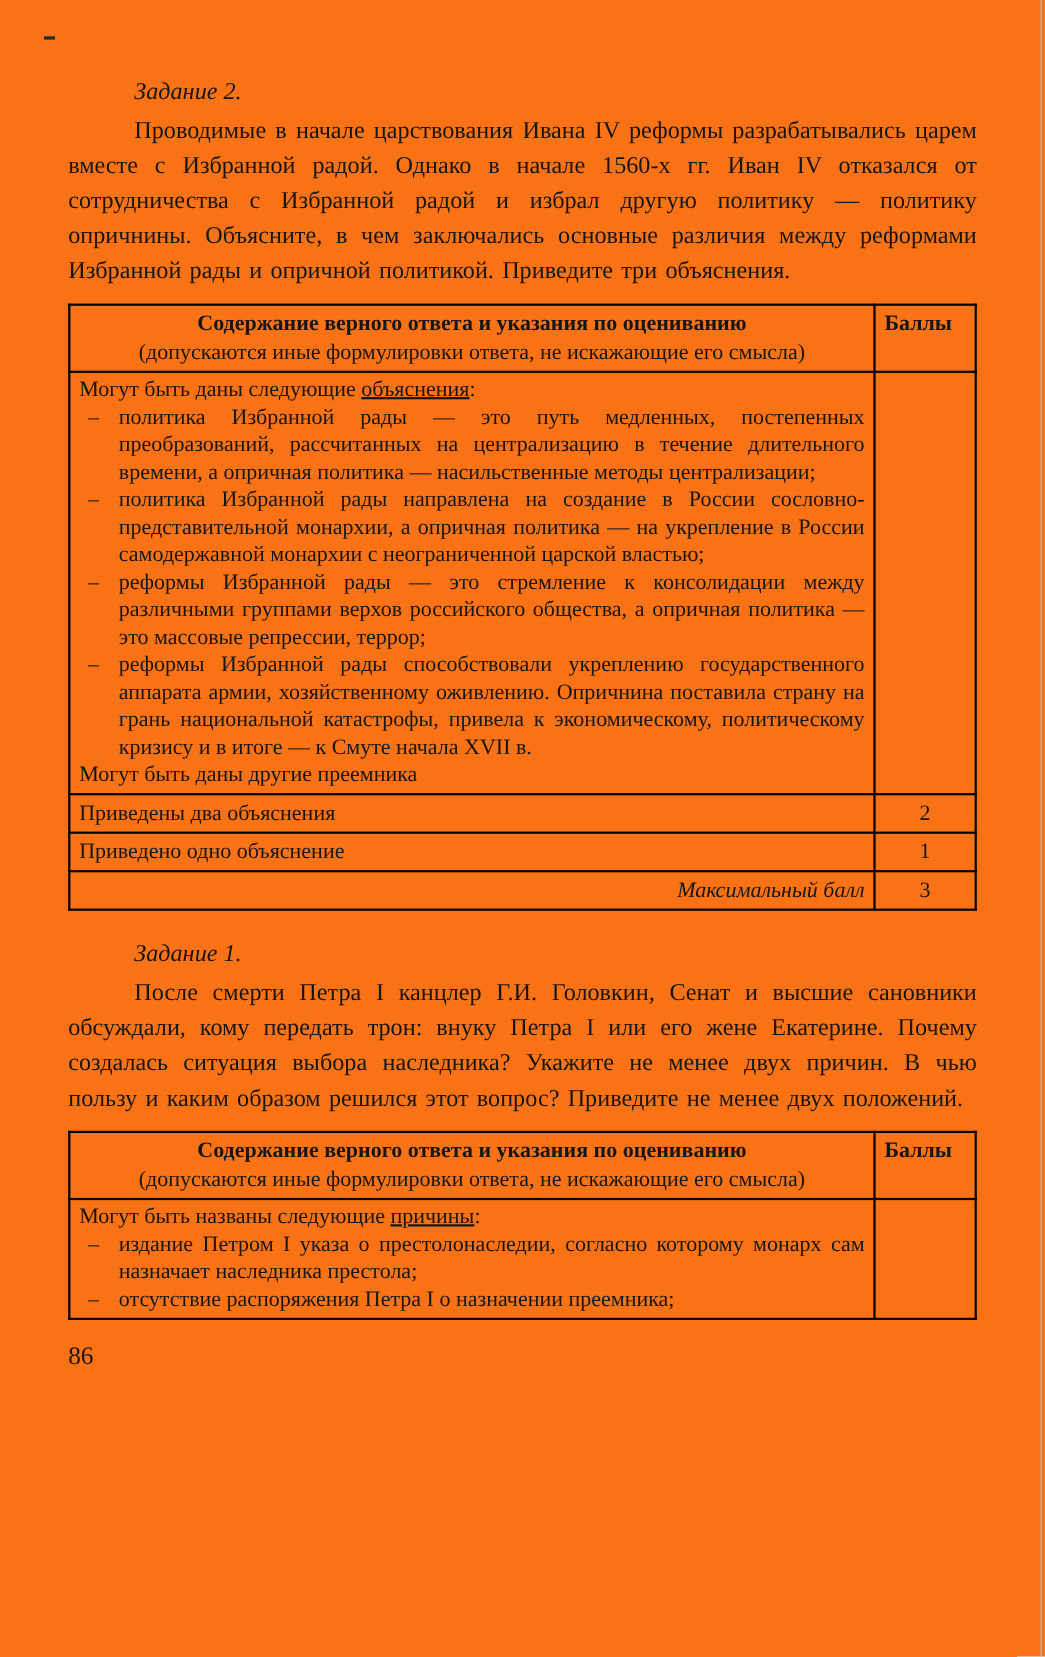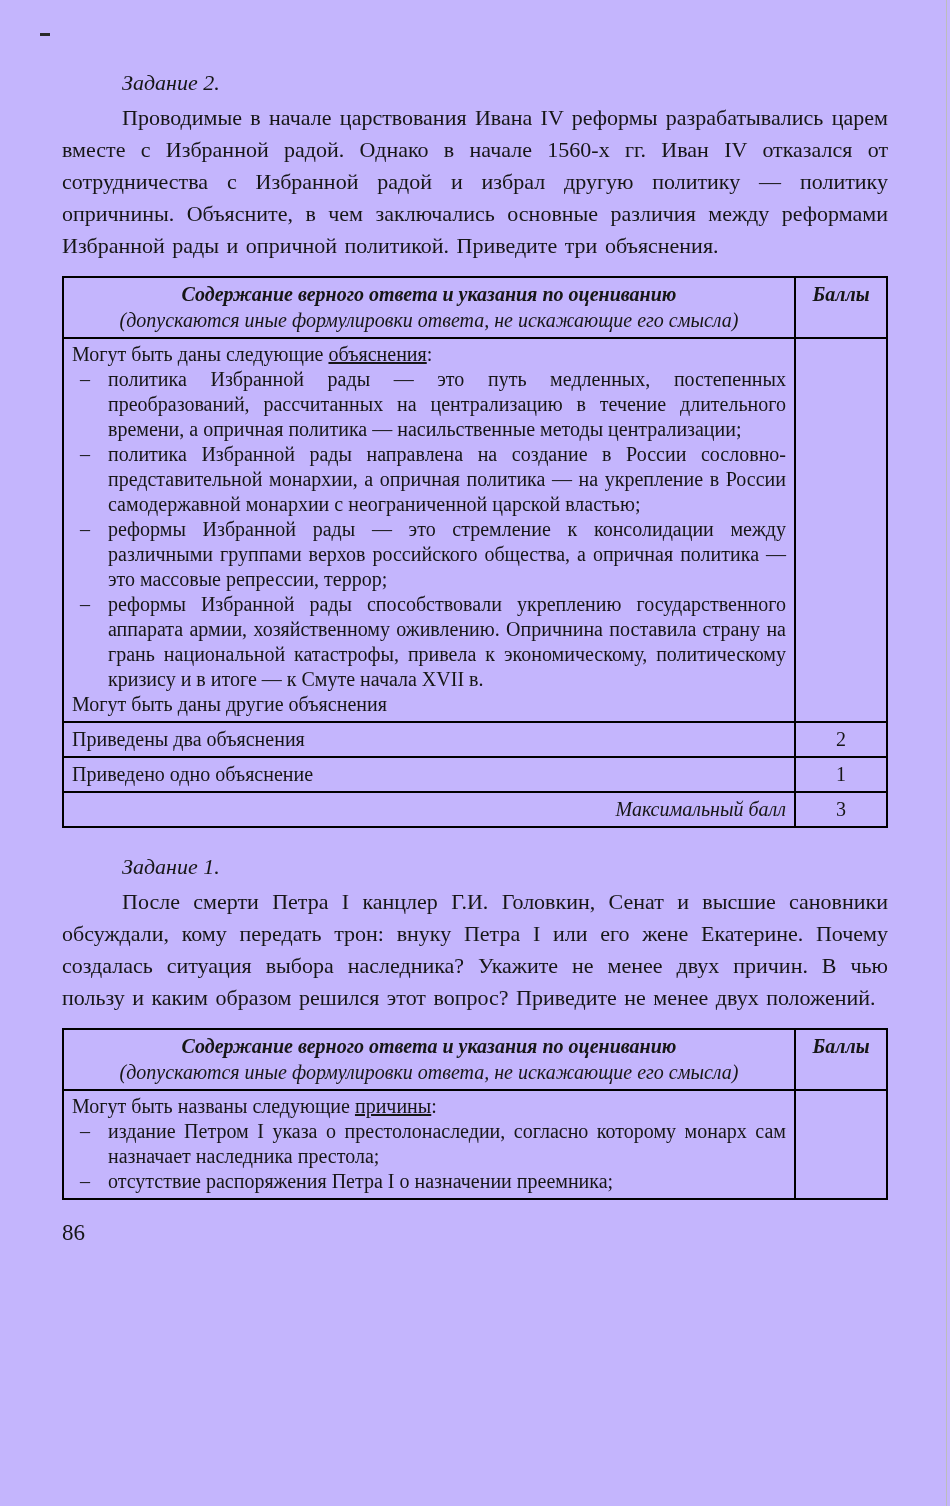--- a/index.html
+++ b/index.html
@@ -4,21 +4,21 @@
 <style>
   html, body {
     margin: 0;
     padding: 0;
     background: #e8e8e8;
   }
   .sheet {
     position: relative;
     width: 950px;
     height: 1506px;
-    background: #c4b5fd;
+    background: #f97316;
     box-sizing: border-box;
     padding: 70px 62px 0 62px;
     font-family: "Liberation Serif", "DejaVu Serif", serif;
     color: #161616;
     overflow: hidden;
   }
   .scan-edge {
     position: absolute;
     top: 0; right: 3px;
     width: 1px; height: 100%;
@@ -56,26 +56,25 @@
     vertical-align: top;
     padding: 3px 8px 4px 8px;
   }
   col.c-content { width: auto; }
   col.c-score { width: 92px; }
   td.hdr {
     text-align: center;
     line-height: 26px;
     padding-top: 5px;
     padding-bottom: 5px;
-    font-style: italic;
   }
   .hdr-title { font-weight: bold; }
   .hdr-note { font-weight: normal; }
   td.hdr-score {
-    text-align: center;
+    text-align: left;
     font-weight: bold;
     vertical-align: middle;
   }
   td.answer-cell {
     line-height: 25px;
     padding-left: 6px;
     padding-right: 8px;
   }
   .lead { text-align: left; }
   .und { text-decoration: underline; }
@@ -147,21 +146,21 @@
               <span class="ans-text">политика Избранной рады направлена на создание в России сословно-представительной монархии, а опричная политика — на укрепление в России самодержавной монархии с неограниченной царской властью;</span>
             </div>
             <div class="ans-item">
               <span class="dash">–</span>
               <span class="ans-text">реформы Избранной рады — это стремление к консолидации между различными группами верхов российского общества, а опричная политика — это массовые репрессии, террор;</span>
             </div>
             <div class="ans-item">
               <span class="dash">–</span>
               <span class="ans-text">реформы Избранной рады способствовали укреплению государственного аппарата армии, хозяйственному оживлению. Опричнина поставила страну на грань национальной катастрофы, привела к экономическому, политическому кризису и в итоге — к Смуте начала XVII в.</span>
             </div>
-            <div class="lead">Могут быть даны другие объяснения</div>
+            <div class="lead">Могут быть даны другие преемника</div>
           </td>
           <td class="score-val"></td>
         </tr>
 
         <tr>
           <td class="row-text">Приведены два объяснения</td>
           <td class="score-val">2</td>
         </tr>
         <tr>
           <td class="row-text">Приведено одно объяснение</td>

